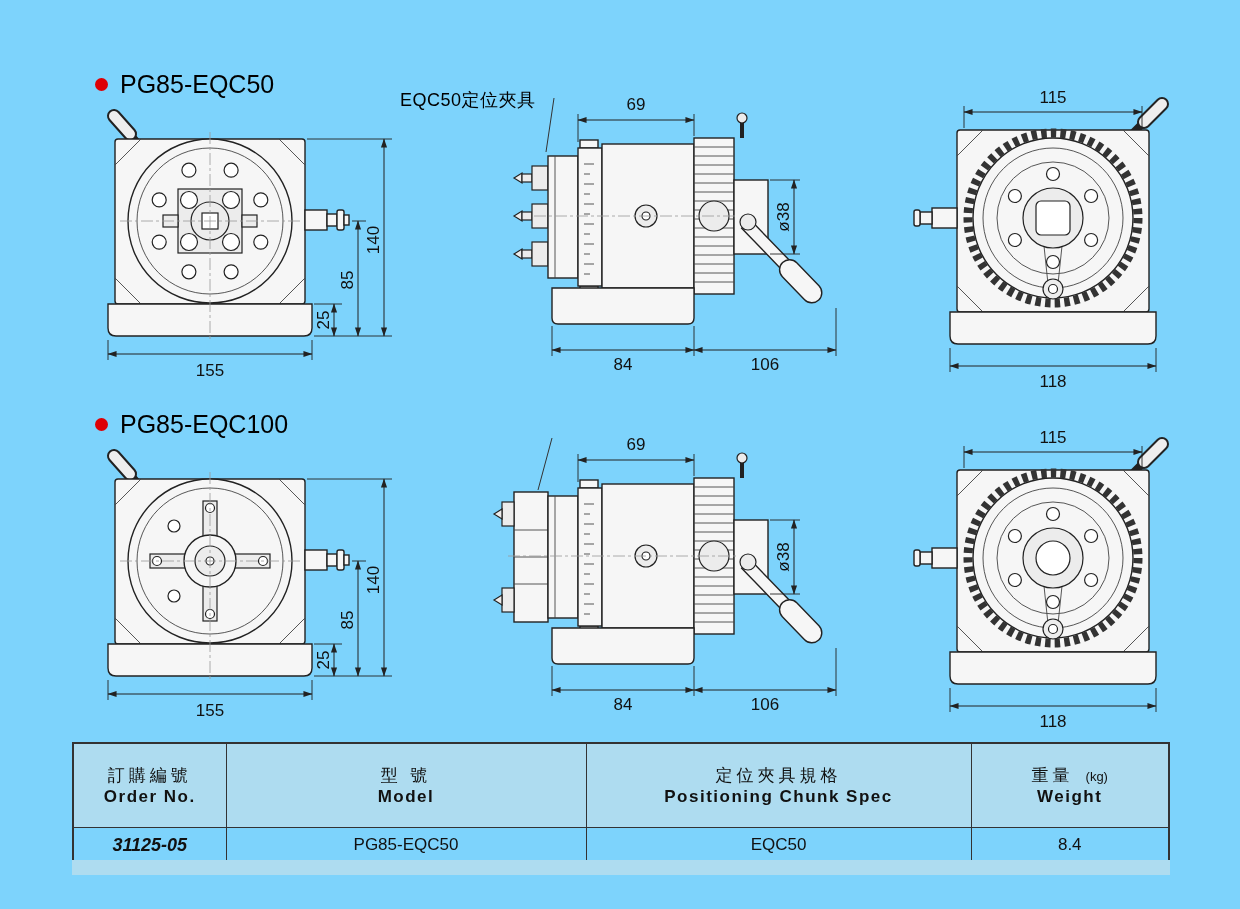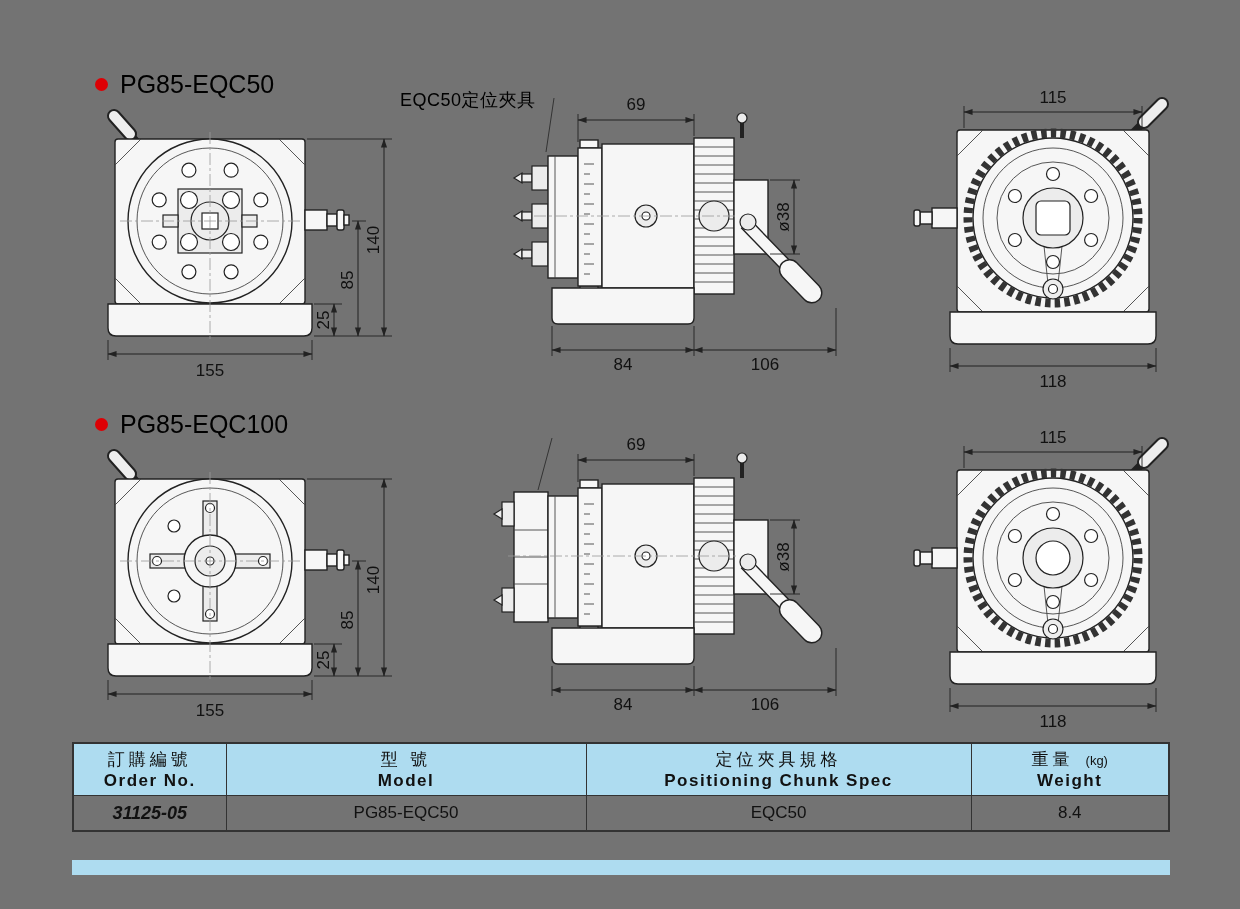--- a/index.html
+++ b/index.html
@@ -1,16 +1,16 @@
 <!DOCTYPE html>
 <html><head>
 <meta charset="utf-8">
 <style>
   html,body{margin:0;padding:0;background:#fff;}
-  .canvas{position:relative;width:1240px;height:909px;background:#737373;overflow:hidden;
+  .canvas{position:relative;width:1240px;height:909px;background:#7dd3fc;overflow:hidden;
           font-family:"Liberation Sans","DejaVu Sans",sans-serif;color:#111;}
   .section{position:absolute;left:0;width:1240px;height:340px;}
   .sec-title{position:absolute;display:flex;align-items:center;gap:12px;font-size:25px;color:#000;}
   .dot{width:13px;height:13px;border-radius:50%;background:#dd0005;flex:0 0 auto;}
   .chuck-label{position:absolute;font-size:18px;color:#000;letter-spacing:.5px;}
   .view{position:absolute;}
 
   
   .part{fill:#f6f6f6;stroke:#222;stroke-width:1.4;}
   .part2{fill:#ececec;stroke:#222;stroke-width:1.2;}
@@ -25,21 +25,21 @@
   .lever-grip{stroke:#222;stroke-width:14;stroke-linecap:round;}
   .lever-grip-in{stroke:#eee;stroke-width:10;stroke-linecap:round;}
   .pin{stroke:#222;stroke-width:4;}
   .ldr{stroke:#333;stroke-width:1;}
   .dt{font-family:"Liberation Sans",sans-serif;font-size:17px;fill:#111;text-anchor:middle;}
 
   
   .spec-table{position:absolute;left:72px;top:742px;border-collapse:collapse;table-layout:fixed;
               border:2px solid #333;font-size:17px;}
   .spec-table th,.spec-table td{border:1px solid #333;text-align:center;padding:4px 4px;}
-  .spec-table thead th{background:#aedcf0;font-weight:normal;padding:4px 2px;}
+  .spec-table thead th{background:#aedcf0;font-weight:normal;padding:20px 2px;}
   .spec-table .zh{font-size:17px;letter-spacing:4px;}
   .spec-table .zh .unit{font-size:13px;letter-spacing:0;margin-left:12px;}
   .spec-table .en{font-size:17px;font-weight:bold;letter-spacing:1.5px;}
   .spec-table tbody td{height:26px;}
   .spec-table tbody .order{font-weight:bold;font-style:italic;font-size:18px;}
   .spec-table tr.alt td{background:#aedcf0;}
   .bottom-strip{position:absolute;left:72px;top:860px;width:1098px;height:15px;background:#aedcf0;}
 </style>
 </head>
 <body>

